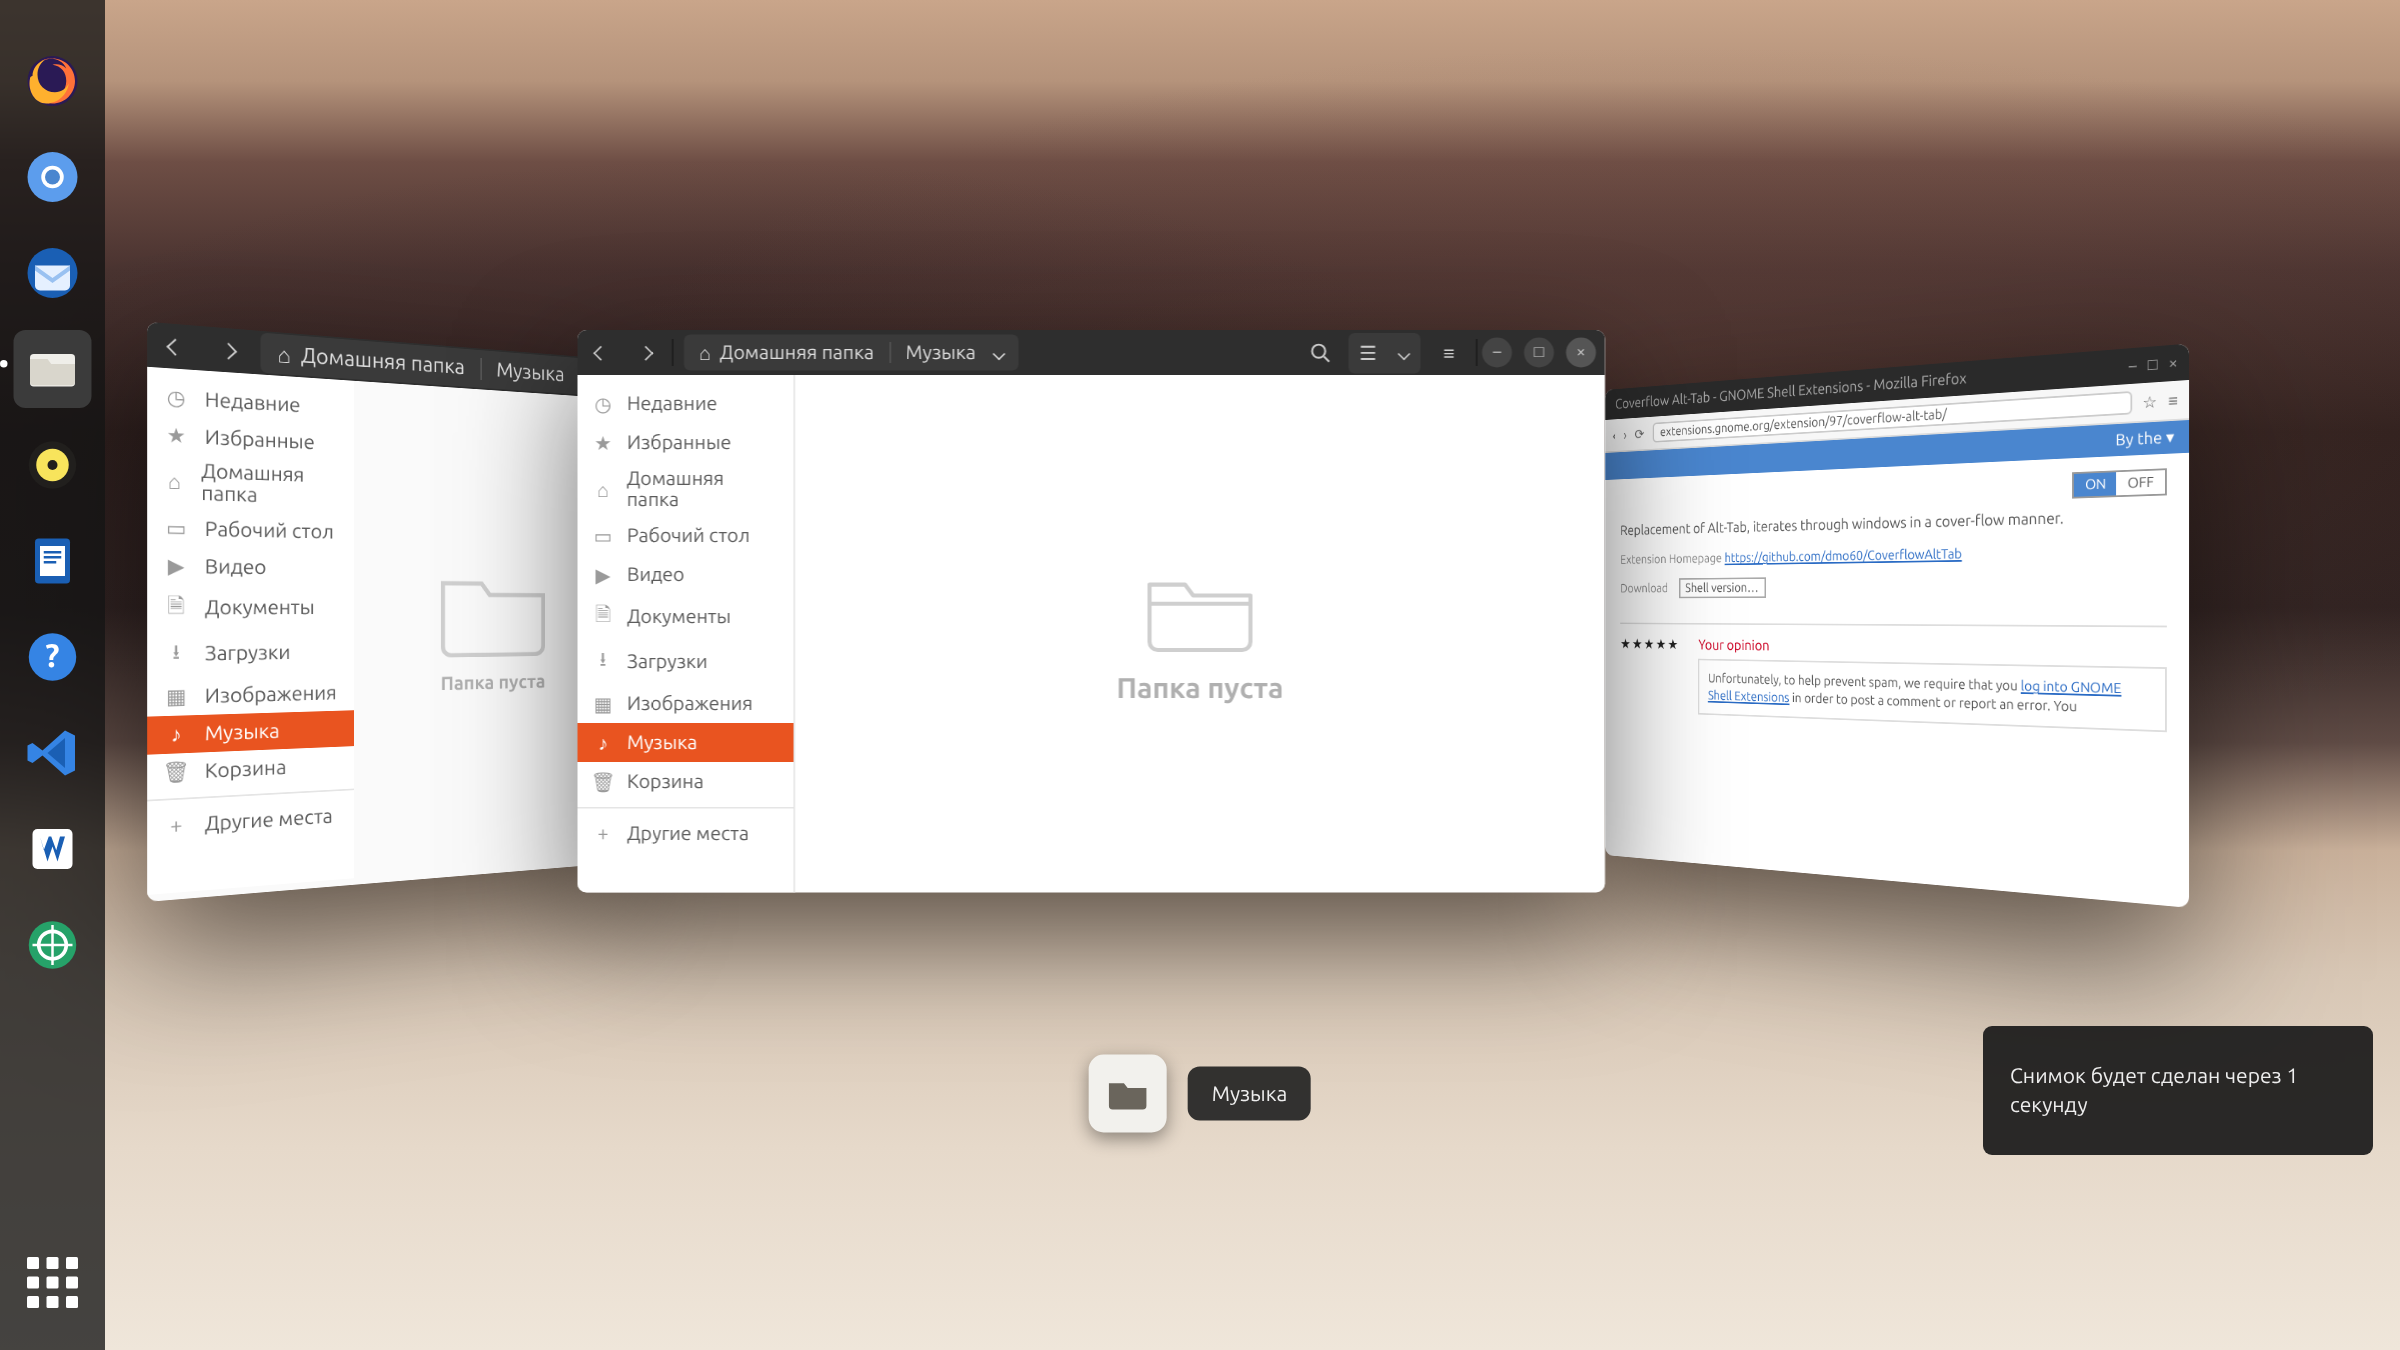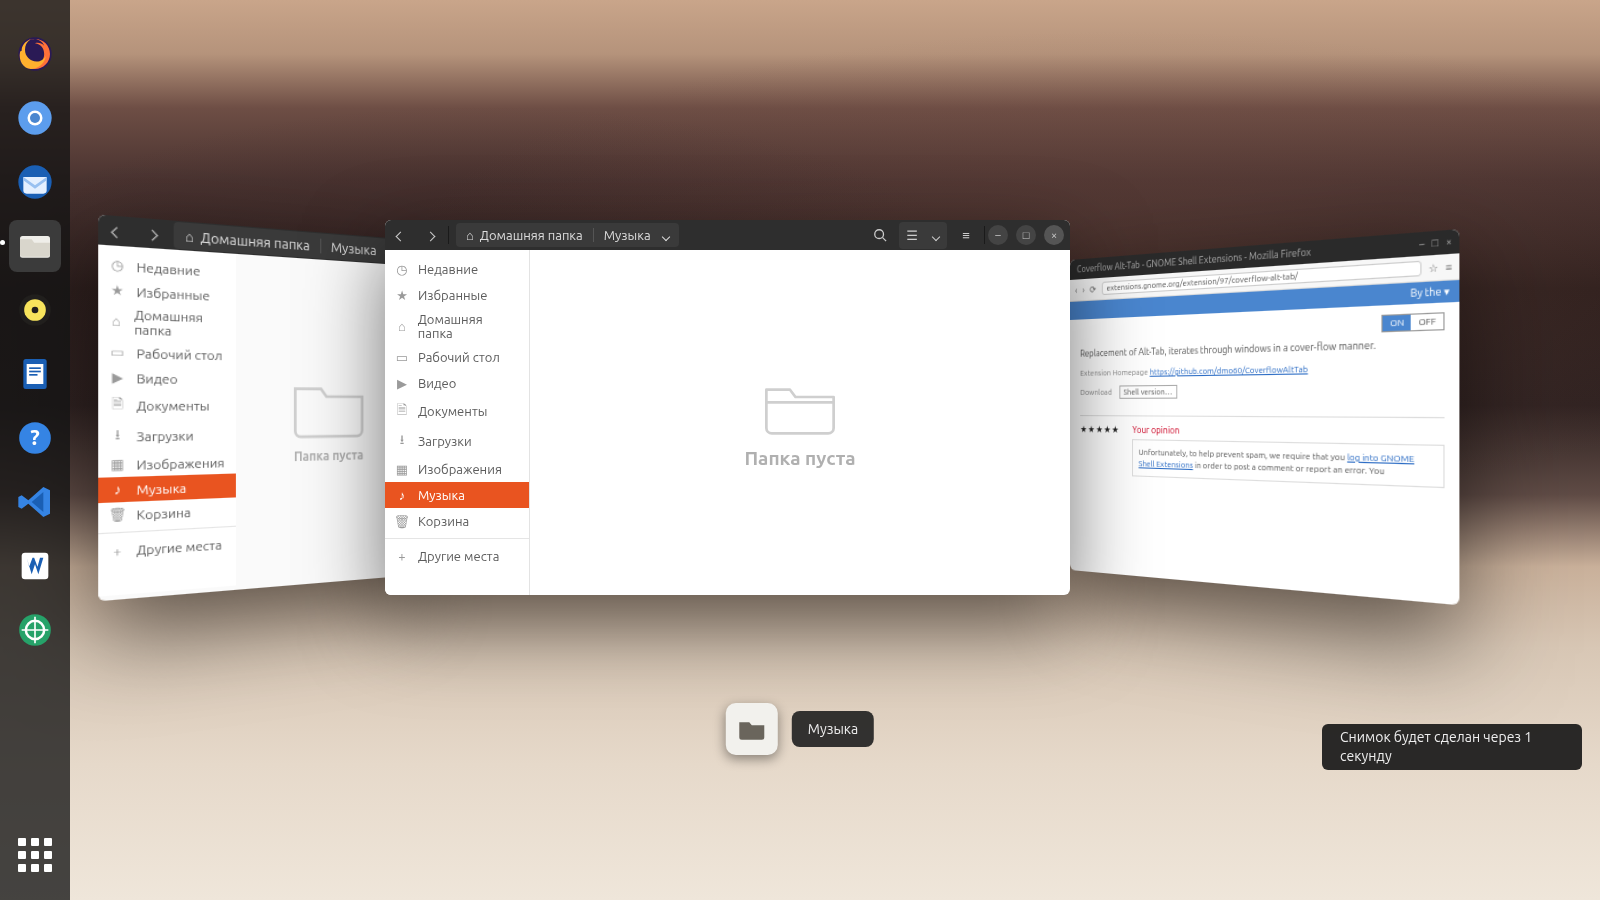--- a/index.html
+++ b/index.html
@@ -60,21 +60,21 @@
   .toggle .on{background:#4a86cf;color:#fff}
   .stars{color:#222;letter-spacing:1px}
   a{color:#2a6bc4}
   
   .app-pill{position:absolute;left:50%;transform:translateX(-50%);bottom:145px;display:flex;align-items:center;gap:14px;z-index:30}
   .app-tile{width:52px;height:52px;background:#f2f1ed;border-radius:10px;display:flex;align-items:center;justify-content:center;box-shadow:0 4px 12px rgba(0,0,0,.4)}
   .app-tile svg{width:30px;height:24px;color:#6a655c}
   .app-label{background:rgba(35,35,35,.92);color:#eee;padding:10px 16px;border-radius:8px;font-size:14px}
   
   .notif{position:absolute;right:18px;bottom:130px;width:260px;background:rgba(25,25,25,.92);color:#eee;
-    padding:4px 18px;border-radius:6px;font-size:14px;line-height:1.35;z-index:40}
+    padding:24px 18px;border-radius:6px;font-size:14px;line-height:1.35;z-index:40}
   
   .chev::before{content:"";display:inline-block;width:6px;height:6px;border:solid currentColor;border-width:0 1.5px 1.5px 0}
   .chev.l::before{transform:rotate(135deg)}
   .chev.r::before{transform:rotate(-45deg)}
   .chev.d::before{transform:rotate(45deg);width:5px;height:5px}
 </style>
 </head>
 <body>
 
 <div class="wall"></div>

